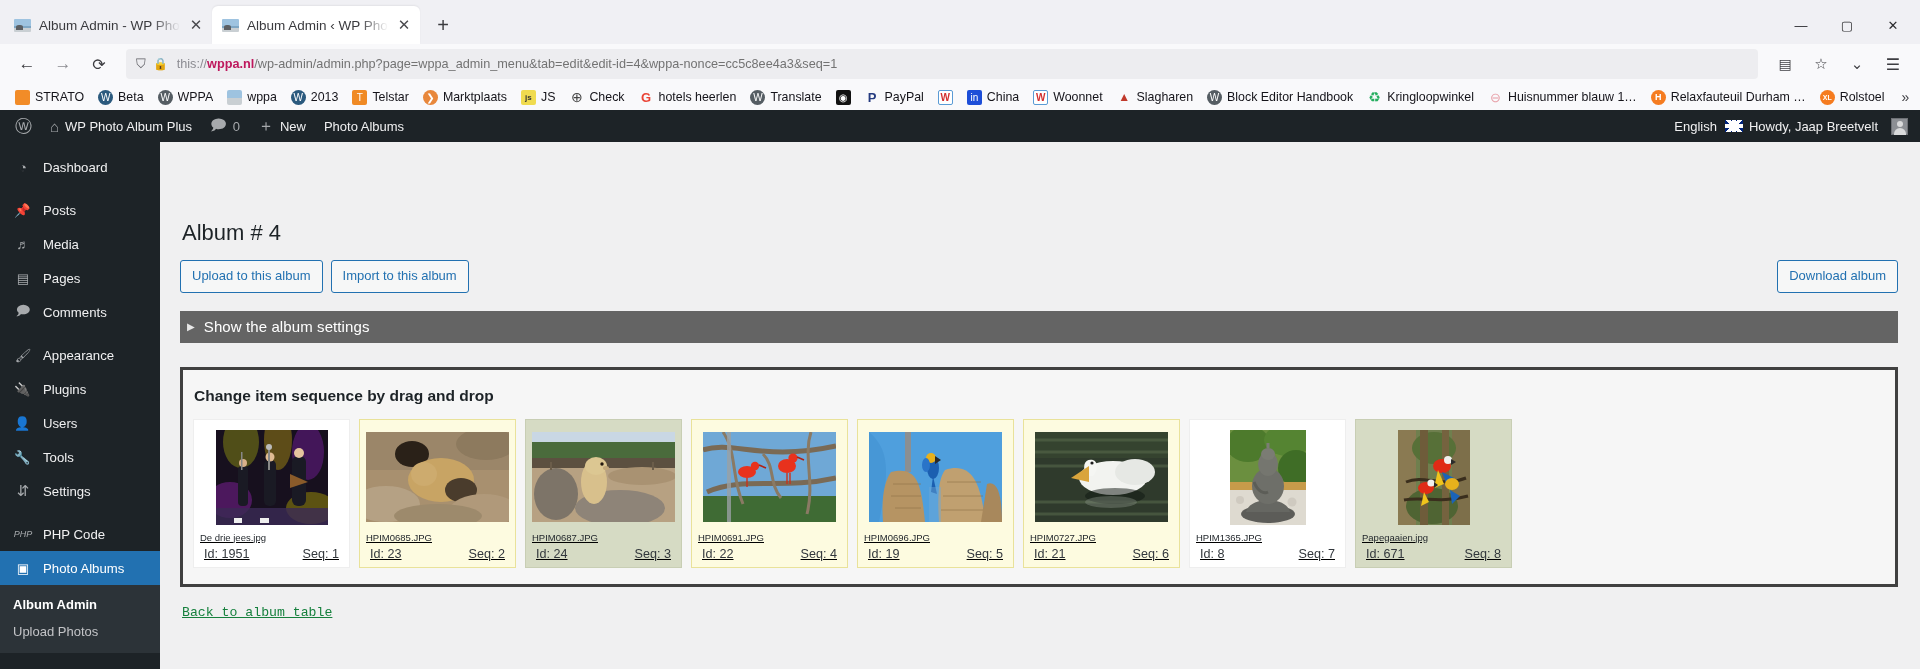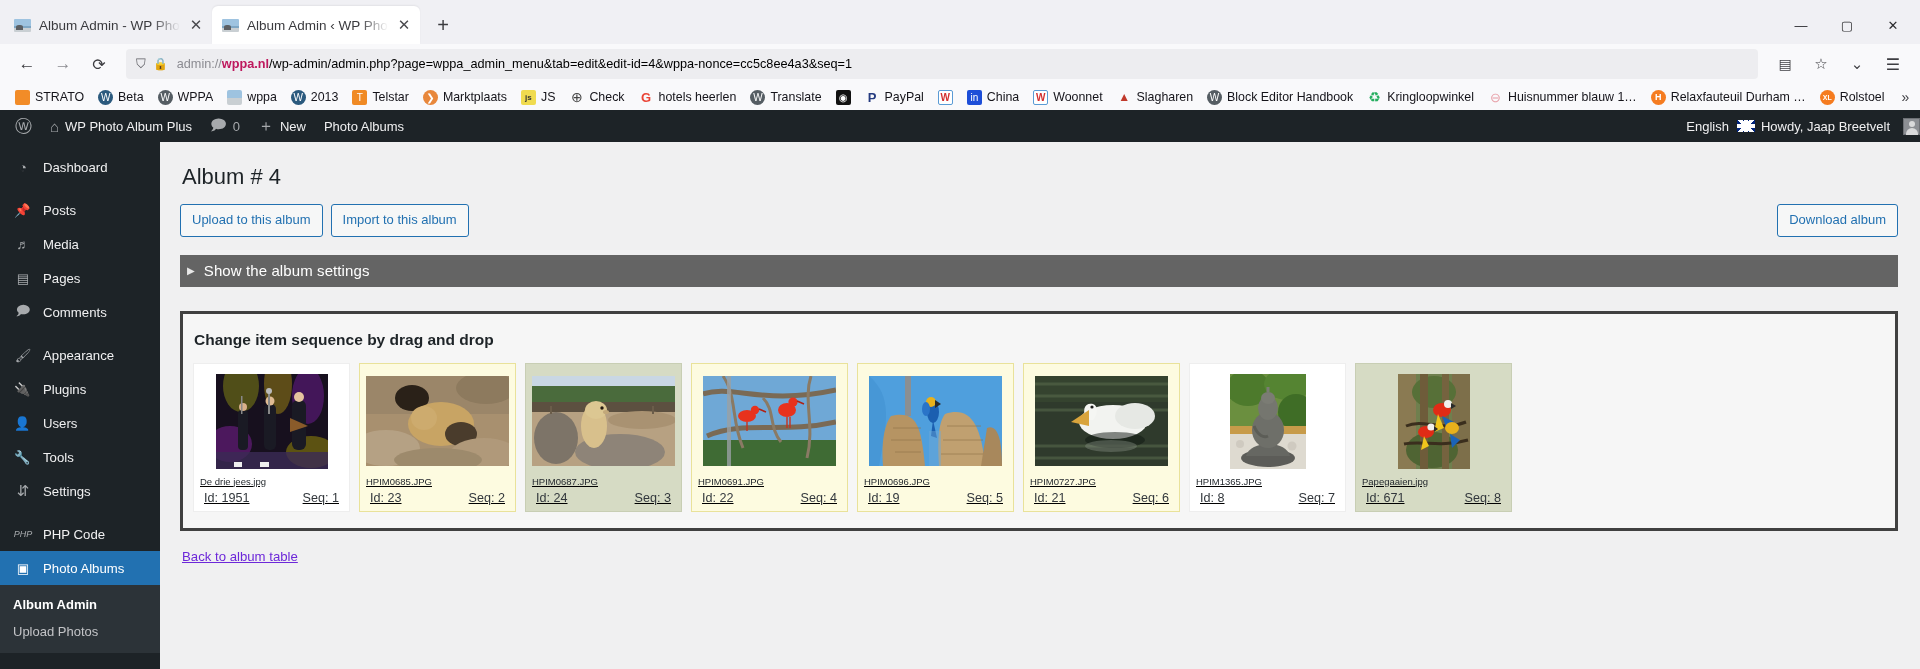--- a/index.html
+++ b/index.html
@@ -113,21 +113,21 @@
   .menu-item.current { background:#2271b1; color:#fff; }
   .menu-item.current .mi { color:#fff; }
   .menu-item.current::after {
     content:""; position:absolute; right:-8px; top:50%; transform:translateY(-50%);
     border:8px solid transparent; border-right-color:#f0f0f1; border-left:0;
   }
   .submenu { background:#2c3338; padding:6px 0 8px; }
   .sub-item { font-size:13px; color:#c3c4c7; padding:6px 0 6px 13px; }
   .sub-item.active { color:#fff; font-weight:600; }
 
-  .content { flex:1 1 auto; padding:18px 22px 0 20px; min-width:0; overflow:hidden; }
+  .content { flex:1 1 auto; padding:30px 22px 0 20px; min-width:0; overflow:hidden;margin-top:44px; }
   .page-title { font-size:22px; font-weight:400; color:#1d2327; margin:4px 0 14px 2px; }
 
   .btnrow { display:flex; align-items:flex-start; gap:8px; position:relative; }
   .wpbtn {
     border:1px solid #2271b1; color:#2271b1; background:#f6f7f7;
     font-size:13px; padding:5px 11px 6px; border-radius:3px; line-height:1.5;
     font-family:"Liberation Sans", sans-serif; white-space:nowrap;
   }
   .download-wrap { position:absolute; right:0; top:0; }
 
@@ -156,21 +156,21 @@
     width:143px; height:95px; overflow:hidden; display:flex;
     align-items:center; justify-content:center; margin:4px 0 2px;
   }
   .thumb svg { display:block; }
   .fname { font-size:9.5px; color:#23282d; margin:5px 0 2px; text-align:center;
      white-space:nowrap; overflow:hidden; max-width:148px;}
   .meta { width:100%; display:flex; justify-content:space-between; font-size:12.6px;
      color:#32373c; padding:2px 4px 2px; }
 
   .backlink { display:inline-block; margin:18px 0 0 2px; font-size:13.2px;
-     color:#6d28d9; text-decoration:underline; }
+     color:#15803d; text-decoration:underline;font-family:Liberation Mono, monospace; }
 </style>
 </head>
 <body>
 
 <div class="browser">
 
   <div class="tabstrip">
     <div class="tab">
       <span class="favicon"></span>
       <span class="tabtitle">Album Admin - WP Photo Albu</span>
@@ -189,21 +189,21 @@
     </div>
   </div>
 
   <div class="navbar">
     <div class="navbtn" style="font-size:17px">←</div>
     <div class="navbtn" style="font-size:17px;color:#8b8b90">→</div>
     <div class="navbtn" style="font-size:16px">⟳</div>
     <div class="urlbar">
       <span style="font-size:13px;color:#5b5b60">⛉</span>
       <span style="font-size:12px;color:#5b5b60">🔒</span>
-      <span class="urltext"><span style="color:#8c8c92">admin://</span><b>wppa.nl</b><span style="color:#000000">/wp-admin/admin.php?page=wppa_admin_menu&amp;tab=edit&amp;edit-id=4&amp;wppa-nonce=cc5c8ee4a3&amp;seq=1</span></span>
+      <span class="urltext"><span style="color:#8c8c92">this://</span><b>wppa.nl</b><span style="color:#737373">/wp-admin/admin.php?page=wppa_admin_menu&amp;tab=edit&amp;edit-id=4&amp;wppa-nonce=cc5c8ee4a3&amp;seq=1</span></span>
     </div>
     <div class="navright">
       <div class="navbtn" style="font-size:14px">▤</div>
       <div class="navbtn" style="font-size:15px">☆</div>
       <div class="navbtn" style="font-size:15px">⌄</div>
       <div class="navbtn" style="font-size:16px">☰</div>
     </div>
   </div>
 
   <div class="bookmarks">
@@ -315,21 +315,21 @@
           <span>New</span>
         </div>
       <div class="ab-item">
           <span>Photo Albums</span>
         </div>
       <div class="ab-right">
         <div class="ab-item" style="padding-right:0">
             <span>English</span>
           </div>
         <span class="flag"></span>
-        <div class="ab-item" style="padding-left:0;padding-right:0">
+        <div class="ab-item" style="padding-left:0;padding-right:12px">
             <span>Howdy, Jaap Breetvelt</span>
             <span class="avatar"></span>
           </div>
       </div>
     </div>
 
     <div class="body-wrap">
 
       <div class="sidebar">
         <div class="menu-item">

